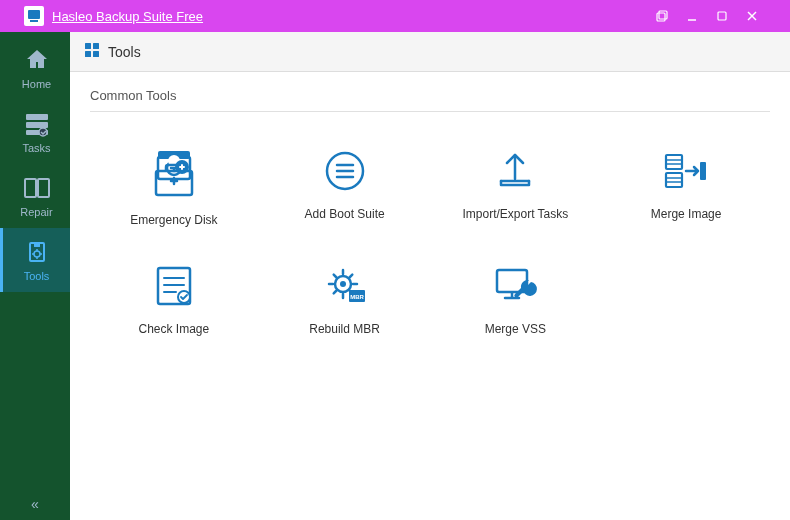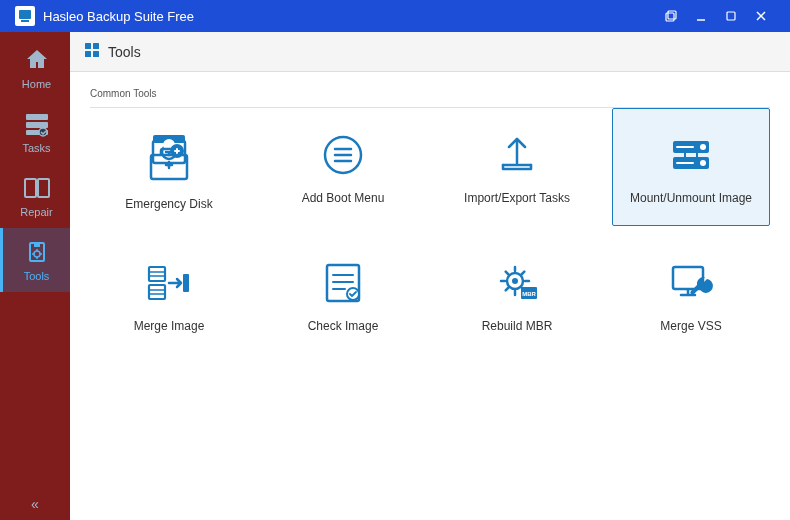--- a/index.html
+++ b/index.html
@@ -1,26 +1,27 @@
 <!DOCTYPE html>
 <html><head>
   <meta charset="utf-8">
   <style>
     * { box-sizing: border-box; margin: 0; padding: 0; }
     body { width: 790px; height: 520px; overflow: hidden; font-family: 'Segoe UI', Arial, sans-serif; background: #f0f0f0; }
 
     
     .titlebar {
       height: 32px;
-      background: #1d4ed8;
-      display: flex;
-      align-items: center;
-      padding: 0 15px;
+      background: #d946ef;
+      display: flex;
+      align-items: center;
+      padding: 0 24px;
       color: white;
       user-select: none;
+      text-decoration: underline;
     }
     .titlebar-icon {
       width: 20px; height: 20px;
       background: #fff;
       border-radius: 2px;
       margin-right: 8px;
       display: flex; align-items: center; justify-content: center;
       flex-shrink: 0;
     }
     .titlebar-icon svg { width: 14px; height: 14px; }
@@ -39,21 +40,21 @@
 
     
     .app-body {
       display: flex;
       height: 488px;
     }
 
     
     .sidebar {
       width: 70px;
-      background: #7f1d1d;
+      background: #14532d;
       display: flex;
       flex-direction: column;
       align-items: center;
       padding-top: 4px;
     }
     .sidebar-item {
       width: 70px;
       display: flex;
       flex-direction: column;
       align-items: center;
@@ -113,32 +114,33 @@
     .content-scroll {
       flex: 1;
       overflow-y: auto;
       padding: 16px 20px;
     }
     .content-scroll::-webkit-scrollbar { width: 10px; }
     .content-scroll::-webkit-scrollbar-track { background: #f0f0f0; }
     .content-scroll::-webkit-scrollbar-thumb { background: #bbb; border-radius: 2px; }
 
     .section-title {
-      font-size: 10px;
+      font-size: 13px;
       color: #555;
+      margin-bottom: 12px;
       padding-bottom: 8px;
       border-bottom: 1px solid #e0e0e0;
       font-weight: 500;
     }
 
     
     .tools-grid {
       display: grid;
       grid-template-columns: repeat(4, 1fr);
-      gap: 16px;
+      gap: 3px;
     }
     .tool-item {
       display: flex;
       flex-direction: column;
       align-items: center;
       justify-content: center;
       padding: 16px 8px 12px;
       cursor: pointer;
       border: 1px solid transparent;
       border-radius: 2px;
@@ -287,52 +289,35 @@
 
         <div class="tool-item">
           <span class="tool-icon">
             <svg viewBox="0 0 48 48" fill="none" xmlns="http://www.w3.org/2000/svg">
               <circle cx="24" cy="24" r="18" stroke="#1a7abf" stroke-width="2.5" fill="none"></circle>
               <line x1="16" y1="18" x2="32" y2="18" stroke="#1a7abf" stroke-width="2.5" stroke-linecap="round"></line>
               <line x1="16" y1="24" x2="32" y2="24" stroke="#1a7abf" stroke-width="2.5" stroke-linecap="round"></line>
               <line x1="16" y1="30" x2="32" y2="30" stroke="#1a7abf" stroke-width="2.5" stroke-linecap="round"></line>
             </svg>
           </span>
-          <span class="tool-label">Add Boot Menu</span>
+          <span class="tool-label">Add Boot Suite</span>
         </div>
 
         <div class="tool-item">
           <span class="tool-icon">
             <svg viewBox="0 0 48 48" fill="none" xmlns="http://www.w3.org/2000/svg">
               <path d="M24 8v24" stroke="#1a7abf" stroke-width="2.5" stroke-linecap="round"></path>
               <path d="M16 16l8-8 8 8" stroke="#1a7abf" stroke-width="2.5" stroke-linecap="round" stroke-linejoin="round"></path>
               <path d="M10 34h28" stroke="#1a7abf" stroke-width="2.5" stroke-linecap="round"></path>
               <path d="M10 34v4h28v-4" stroke="#1a7abf" stroke-width="2.5" stroke-linecap="round" stroke-linejoin="round"></path>
             </svg>
           </span>
           <span class="tool-label">Import/Export Tasks</span>
         </div>
 
-        <div class="tool-item active">
-          <span class="tool-icon">
-            <svg viewBox="0 0 48 48" fill="none" xmlns="http://www.w3.org/2000/svg">
-
-              <rect x="6" y="10" width="36" height="12" rx="2" fill="#1a7abf"></rect>
-              <rect x="6" y="26" width="36" height="12" rx="2" fill="#1a7abf"></rect>
-              <circle cx="36" cy="16" r="3" fill="white"></circle>
-              <circle cx="36" cy="32" r="3" fill="white"></circle>
-              <line x1="10" y1="16" x2="26" y2="16" stroke="white" stroke-width="2" stroke-linecap="round"></line>
-              <line x1="10" y1="32" x2="26" y2="32" stroke="white" stroke-width="2" stroke-linecap="round"></line>
-
-              <line x1="18" y1="22" x2="18" y2="26" stroke="#1a7abf" stroke-width="2"></line>
-              <line x1="30" y1="22" x2="30" y2="26" stroke="#1a7abf" stroke-width="2"></line>
-            </svg>
-          </span>
-          <span class="tool-label">Mount/Unmount Image</span>
-        </div>
 
         <div class="tool-item">
           <span class="tool-icon">
             <svg viewBox="0 0 48 48" fill="none" xmlns="http://www.w3.org/2000/svg">
 
               <rect x="4" y="8" width="16" height="14" rx="1" stroke="#1a7abf" stroke-width="2.2" fill="none"></rect>
               <line x1="4" y1="13" x2="20" y2="13" stroke="#1a7abf" stroke-width="1.5"></line>
               <line x1="4" y1="17" x2="20" y2="17" stroke="#1a7abf" stroke-width="1.5"></line>
               <rect x="4" y="26" width="16" height="14" rx="1" stroke="#1a7abf" stroke-width="2.2" fill="none"></rect>
               <line x1="4" y1="31" x2="20" y2="31" stroke="#1a7abf" stroke-width="1.5"></line>

